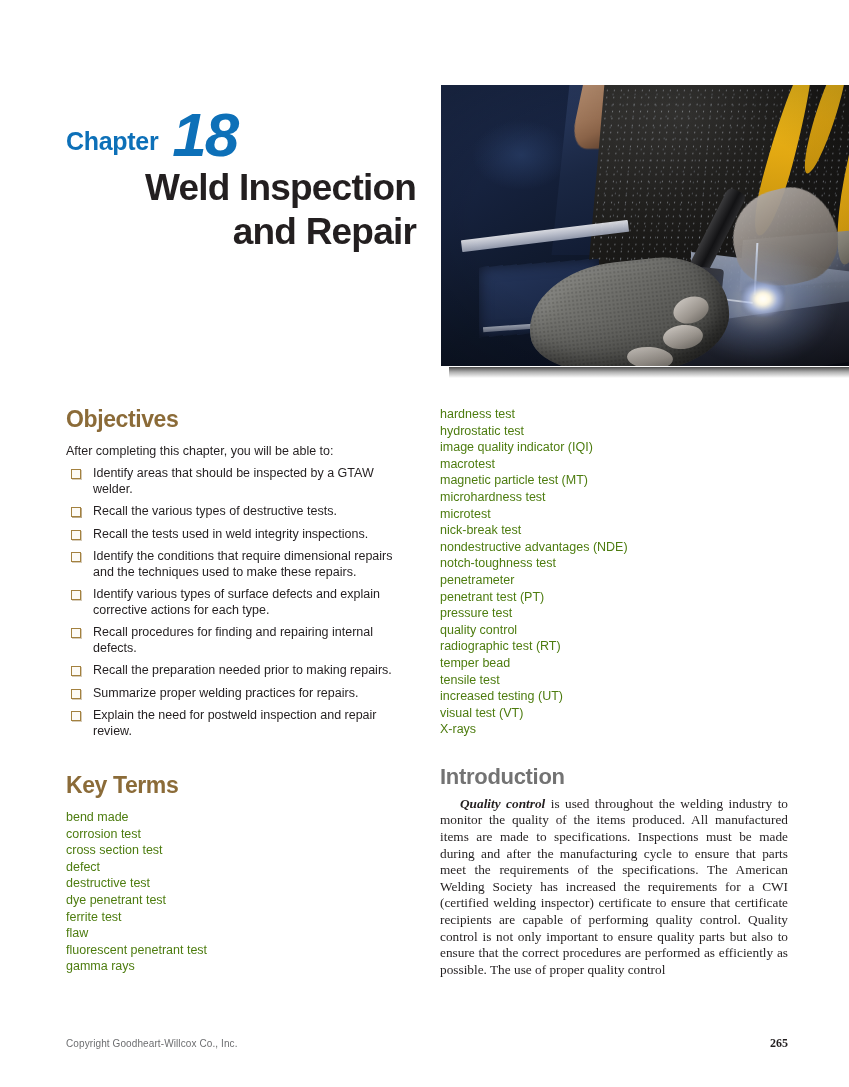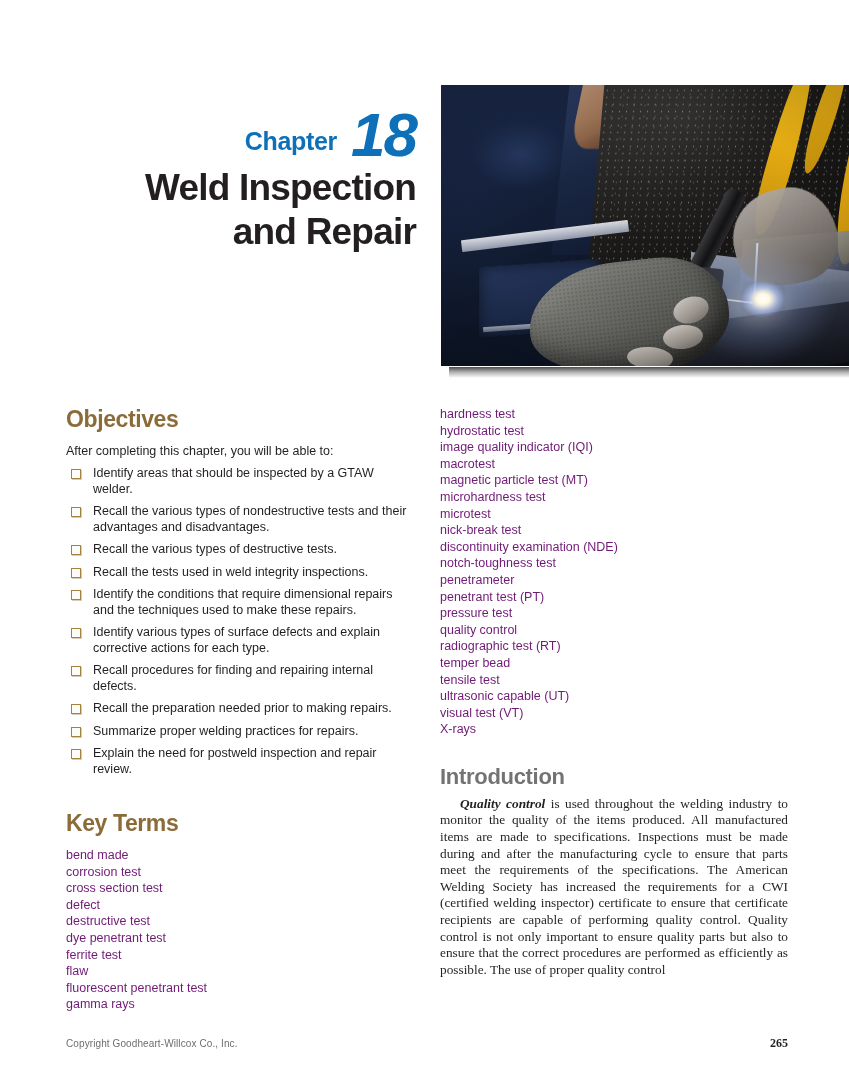--- a/index.html
+++ b/index.html
@@ -29,21 +29,21 @@
   .chapter-head {
     position: absolute;
     left: 66px;
     top: 104px;
     width: 350px;
     text-align: right;
   }
   .chapter-line {
     display: flex;
     align-items: baseline;
-    justify-content: flex-end;
+    justify-content: flex-start;
     gap: 14px;
     height: 62px;
   }
   .chapter-word {
     font-family: "Liberation Sans", sans-serif;
     font-weight: bold;
     font-size: 25px;
     letter-spacing: -0.3px;
     color: #0d70b8;
     position: relative;
@@ -349,21 +349,21 @@
   }
 
   ul.terms {
     list-style: none;
     margin: 0;
     padding: 0;
   }
   ul.terms li {
     font-size: 12.5px;
     line-height: 16.6px;
-    color: #701a75;
+    color: #4d7c0f;
   }
 
   .spacer-keyterms { height: 26px; }
 
   
   .intro-head {
     font-family: "Liberation Sans", sans-serif;
     font-weight: bold;
     font-size: 22px;
     line-height: 26px;
@@ -462,21 +462,21 @@
   </div>
   <div class="photo-shadow"></div>
 
   <div class="col-left">
 
     <h2 class="h-section">Objectives</h2>
     <p class="lead-in">After completing this chapter, you will be able to:</p>
 
     <ul class="objectives">
       <li><span class="box"></span><span>Identify areas that should be inspected by a GTAW welder.</span></li>
-      <li><span class="box"></span><span>Recall the various types of nondestructive tests and their advantages and disadvantages.</span></li>
+      <li><span class="box"></span></li>
       <li><span class="box"></span><span>Recall the various types of destructive tests.</span></li>
       <li><span class="box"></span><span>Recall the tests used in weld integrity inspections.</span></li>
       <li><span class="box"></span><span>Identify the conditions that require dimensional repairs and the techniques used to make these repairs.</span></li>
       <li><span class="box"></span><span>Identify various types of surface defects and explain corrective actions for each type.</span></li>
       <li><span class="box"></span><span>Recall procedures for finding and repairing internal defects.</span></li>
       <li><span class="box"></span><span>Recall the preparation needed prior to making repairs.</span></li>
       <li><span class="box"></span><span>Summarize proper welding practices for repairs.</span></li>
       <li><span class="box"></span><span>Explain the need for postweld inspection and repair review.</span></li>
     </ul>
 
@@ -502,30 +502,30 @@
 
     <ul class="terms">
       <li>hardness test</li>
       <li>hydrostatic test</li>
       <li>image quality indicator (IQI)</li>
       <li>macrotest</li>
       <li>magnetic particle test (MT)</li>
       <li>microhardness test</li>
       <li>microtest</li>
       <li>nick-break test</li>
-      <li>discontinuity examination (NDE)</li>
+      <li>nondestructive advantages (NDE)</li>
       <li>notch-toughness test</li>
       <li>penetrameter</li>
       <li>penetrant test (PT)</li>
       <li>pressure test</li>
       <li>quality control</li>
       <li>radiographic test (RT)</li>
       <li>temper bead</li>
       <li>tensile test</li>
-      <li>ultrasonic capable (UT)</li>
+      <li>increased testing (UT)</li>
       <li>visual test (VT)</li>
       <li>X-rays</li>
     </ul>
 
     <h2 class="intro-head">Introduction</h2>
     <p class="intro-body"><span class="term">Quality control</span><span> is used throughout the welding industry to monitor the quality of the items produced. All manufactured items are made to specifications. Inspections must be made during and after the manufacturing cycle to ensure that parts meet the requirements of the specifications. The American Welding Society has increased the requirements for a CWI (certified welding inspector) certificate to ensure that certificate recipients are capable of performing quality control. Quality control is not only important to ensure quality parts but also to ensure that the correct procedures are performed as efficiently as possible. The use of proper quality control</span></p>
 
   </div>
 
   <div class="footer">

